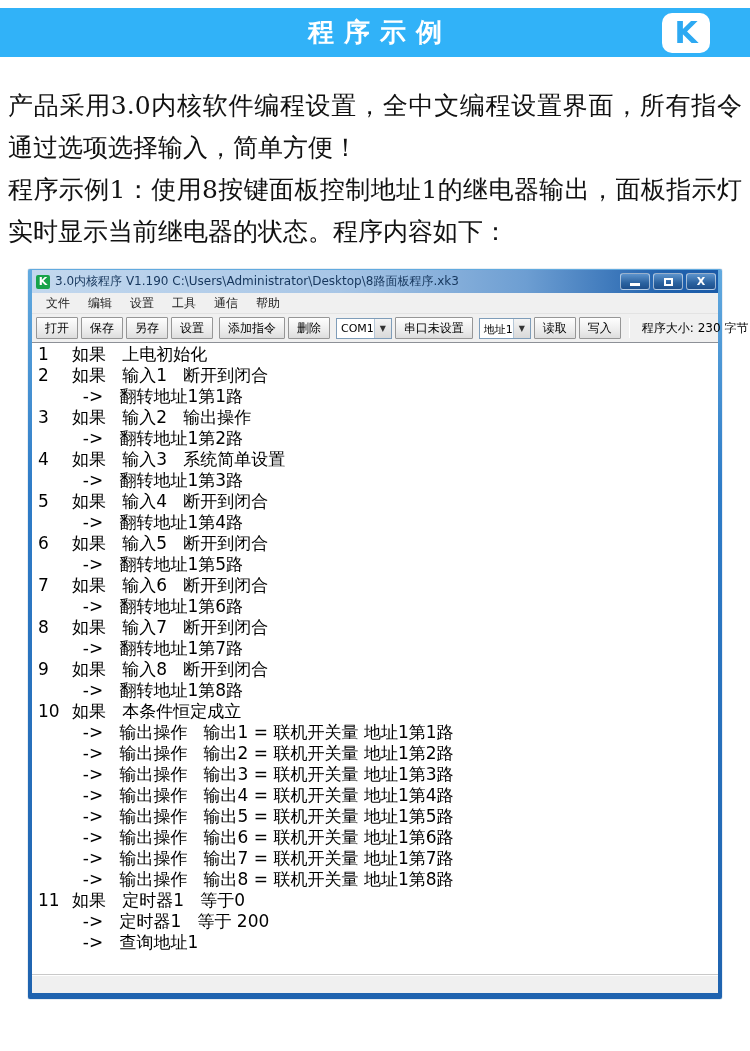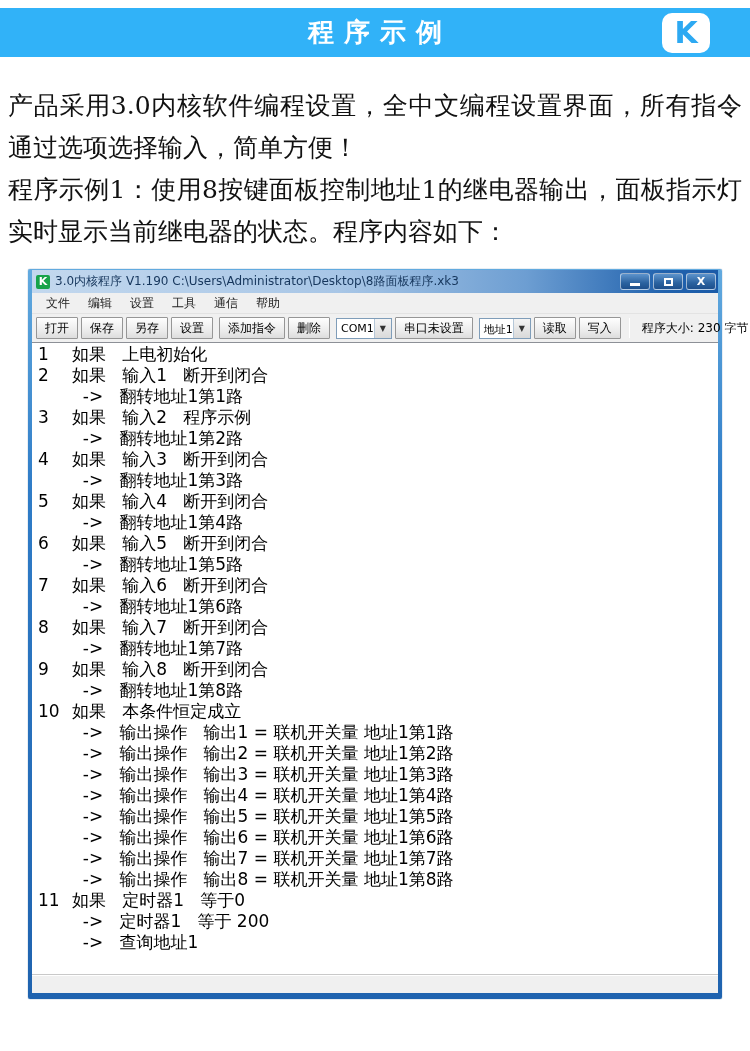--- a/index.html
+++ b/index.html
@@ -174,23 +174,23 @@
       <div class="tb-btn">读取</div>
       <div class="tb-btn">写入</div>
       <span class="tb-sep"></span>
       <span class="tb-label">程序大小: 230 字节</span>
     </div>
 
   <div class="program-area" id="program-area">
       <div class="prog-line"><span class="prog-num">1</span><span class="prog-txt">如果   上电初始化</span></div>
       <div class="prog-line"><span class="prog-num">2</span><span class="prog-txt">如果   输入1   断开到闭合</span></div>
       <div class="prog-line"><span class="prog-num"></span><span class="prog-txt">  -&gt;   翻转地址1第1路</span></div>
-      <div class="prog-line"><span class="prog-num">3</span><span class="prog-txt">如果   输入2   程序示例</span></div>
+      <div class="prog-line"><span class="prog-num">3</span><span class="prog-txt">如果   输入2   输出操作</span></div>
       <div class="prog-line"><span class="prog-num"></span><span class="prog-txt">  -&gt;   翻转地址1第2路</span></div>
-      <div class="prog-line"><span class="prog-num">4</span><span class="prog-txt">如果   输入3   断开到闭合</span></div>
+      <div class="prog-line"><span class="prog-num">4</span><span class="prog-txt">如果   输入3   系统简单设置</span></div>
       <div class="prog-line"><span class="prog-num"></span><span class="prog-txt">  -&gt;   翻转地址1第3路</span></div>
       <div class="prog-line"><span class="prog-num">5</span><span class="prog-txt">如果   输入4   断开到闭合</span></div>
       <div class="prog-line"><span class="prog-num"></span><span class="prog-txt">  -&gt;   翻转地址1第4路</span></div>
       <div class="prog-line"><span class="prog-num">6</span><span class="prog-txt">如果   输入5   断开到闭合</span></div>
       <div class="prog-line"><span class="prog-num"></span><span class="prog-txt">  -&gt;   翻转地址1第5路</span></div>
       <div class="prog-line"><span class="prog-num">7</span><span class="prog-txt">如果   输入6   断开到闭合</span></div>
       <div class="prog-line"><span class="prog-num"></span><span class="prog-txt">  -&gt;   翻转地址1第6路</span></div>
       <div class="prog-line"><span class="prog-num">8</span><span class="prog-txt">如果   输入7   断开到闭合</span></div>
       <div class="prog-line"><span class="prog-num"></span><span class="prog-txt">  -&gt;   翻转地址1第7路</span></div>
       <div class="prog-line"><span class="prog-num">9</span><span class="prog-txt">如果   输入8   断开到闭合</span></div>

